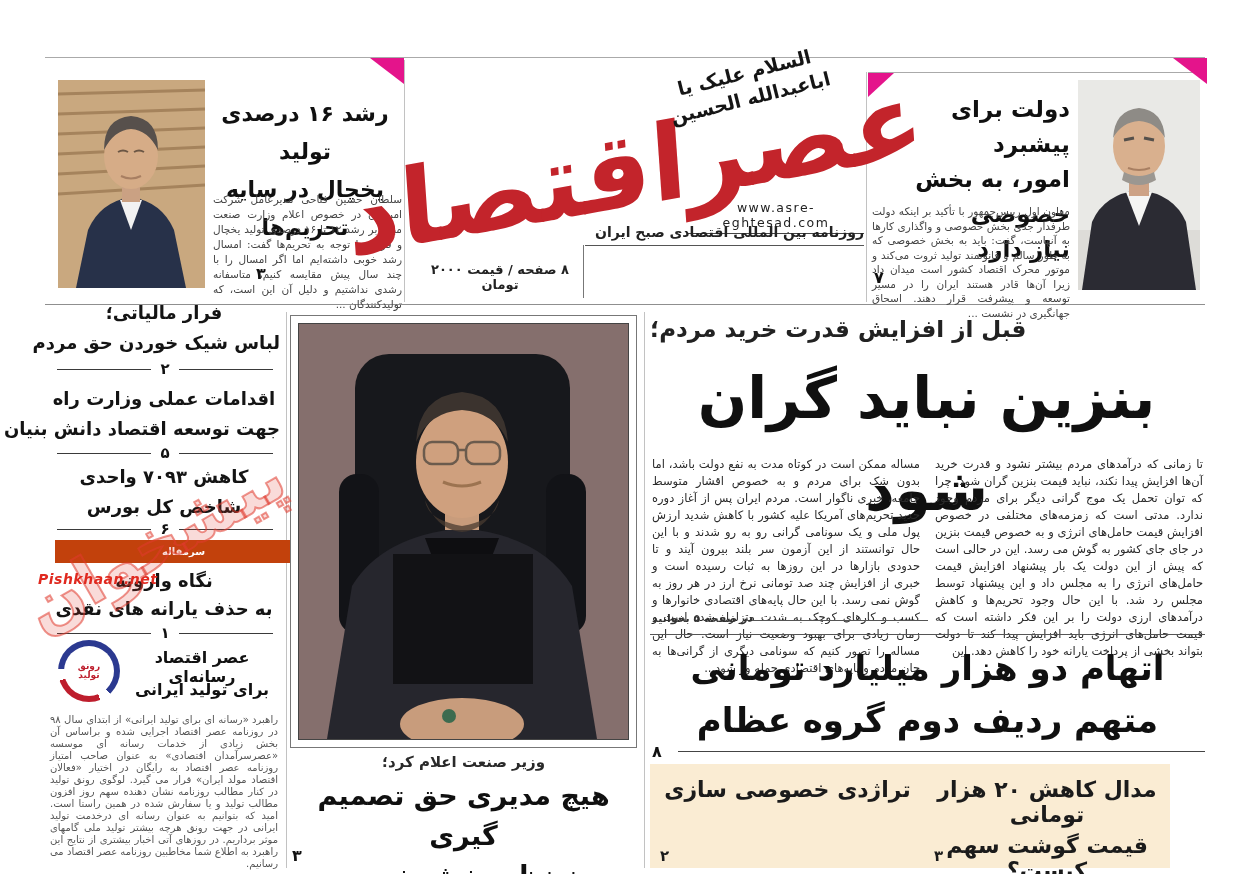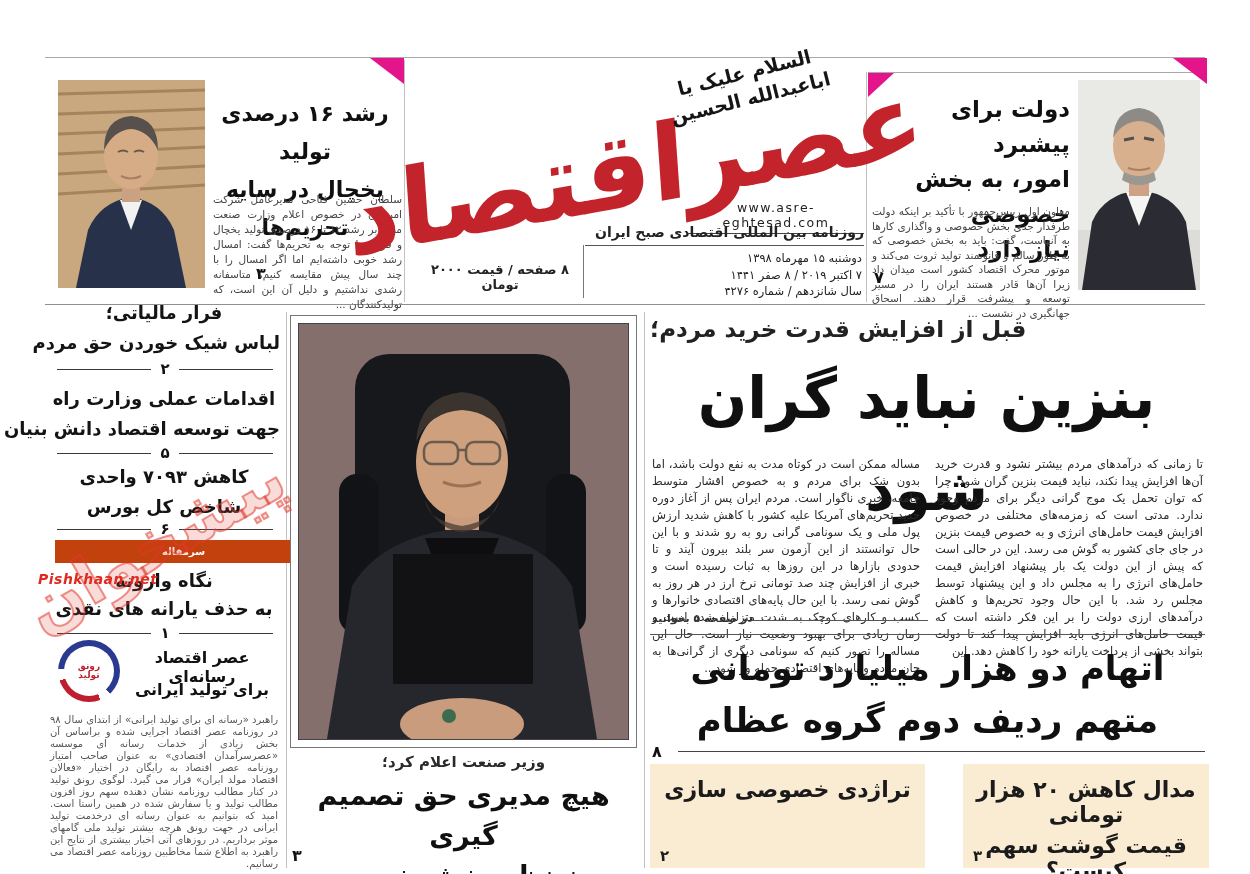--- a/index.html
+++ b/index.html
@@ -100,25 +100,20 @@
   <div class="abs body-text rtl-just" style="left:213px;top:192px;width:189px;font-size:10.5px;line-height:15px;color:#444;">سلطان حسین فتاحی مدیرعامل شرکت امرسان در خصوص اعلام وزارت صنعت مبنی بر رشد ۱۲ تا ۱۶ درصدی تولید یخچال و فریزر با توجه به تحریم‌ها گفت: امسال رشد خوبی داشته‌ایم اما اگر امسال را با چند سال پیش مقایسه کنیم، متاسفانه رشدی نداشتیم و دلیل آن این است، که تولیدکنندگان ...</div>
   <div class="pagenum" style="left:256px;top:264px;">۳</div>
 
   <div id="masthead-callig">السلام علیک یا اباعبدالله الحسین</div>
   <div id="masthead-title">عصراقتصاد</div>
 
   <div class="mh-meta" style="left:688px;top:200px;width:176px;font-size:12.5px;letter-spacing:1.5px;border-bottom:1px solid #444;padding-bottom:3px;text-align:center;z-index:3;">www.asre-eghtesad.com</div>
   <div class="mh-meta" style="left:585px;top:224px;width:279px;font-size:14px;font-weight:bold;z-index:3;">روزنامه بین المللی اقتصادی صبح ایران</div>
   <div class="hline" style="left:585px;top:245px;width:279px;background:#555;z-index:3;"></div>
   <div class="vline" style="left:583px;top:245px;height:53px;background:#777;z-index:3;"></div>
-  <div class="mh-meta" style="left:600px;top:250px;width:262px;font-size:11.5px;line-height:16.5px;z-index:3;">
-    <div>دوشنبه ۱۵ مهرماه ۱۳۹۸</div>
-    <div>۷ اکتبر ۲۰۱۹ / ۸ صفر ۱۴۴۱</div>
-    <div>سال شانزدهم / شماره ۴۲۷۶</div>
-  </div>
   <div class="abs" style="left:420px;top:262px;width:160px;font-size:13px;font-weight:bold;text-align:center;z-index:3;color:#222;">۸ صفحه / قیمت ۲۰۰۰ تومان</div>
 
   <div class="photo" style="left:1078px;top:80px;width:122px;height:210px;">
     <svg width="122" height="210" viewBox="0 0 122 210" xmlns="http://www.w3.org/2000/svg">
       <rect width="122" height="210" fill="#e9e9e6"></rect>
       <rect x="0" y="150" width="122" height="60" fill="#dddcd8"></rect>
       <path d="M4,210 L14,142 Q26,114 61,110 Q96,114 108,142 L118,210 Z" fill="#2b2b33"></path>
       <path d="M48,112 L74,112 L61,146 Z" fill="#f5f5f3"></path>
       <rect x="51" y="92" width="20" height="24" fill="#cda285"></rect>
       <ellipse cx="61" cy="66" rx="26" ry="33" fill="#d9b08e"></ellipse>
@@ -226,21 +221,21 @@
 
   <div class="hline" style="left:650px;top:634px;width:555px;background:#555;"></div>
 
   <div class="headline" style="position:absolute;left:650px;top:642px;width:555px;font-size:34px;line-height:52px;">
     <div>اتهام دو هزار میلیارد تومانی</div>
     <div>متهم ردیف دوم گروه عظام</div>
   </div>
   <div class="pagenum" style="left:652px;top:742px;">۸</div>
   <div class="hline" style="left:678px;top:751px;width:527px;background:#444;"></div>
 
-  <div class="cream-box" style="left:963px;width:246px;">
+  <div class="cream-box" style="left:924px;width:246px;">
     <div class="bx1">مدال کاهش ۲۰ هزار تومانی</div>
     <div class="bx2">قیمت گوشت سهم کیست؟</div>
     <div class="bxp">۳</div>
   </div>
   <div class="cream-box" style="left:650px;width:275px;">
     <div class="bx1">تراژدی خصوصی سازی</div>
     <div class="bxp">۲</div>
   </div>
 
 </div>

